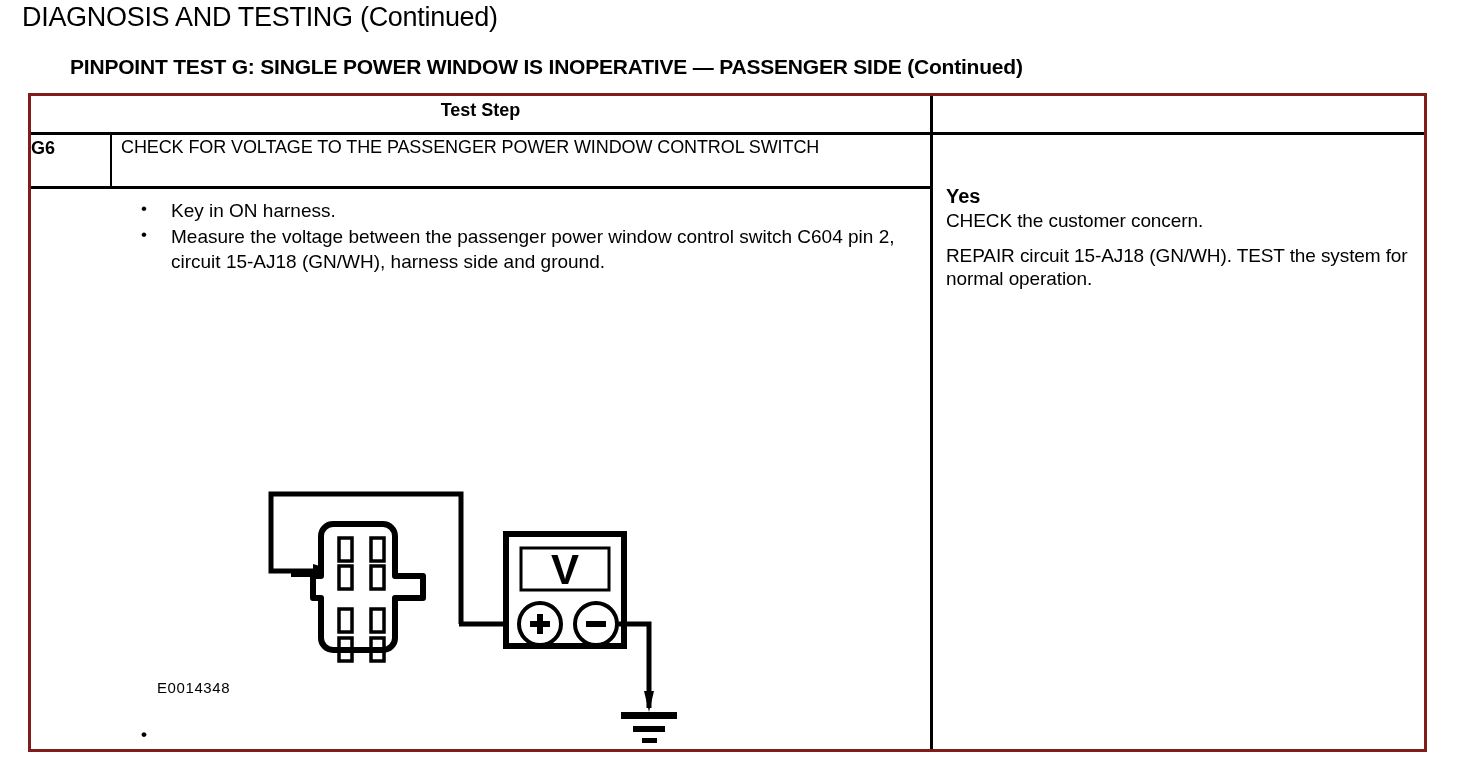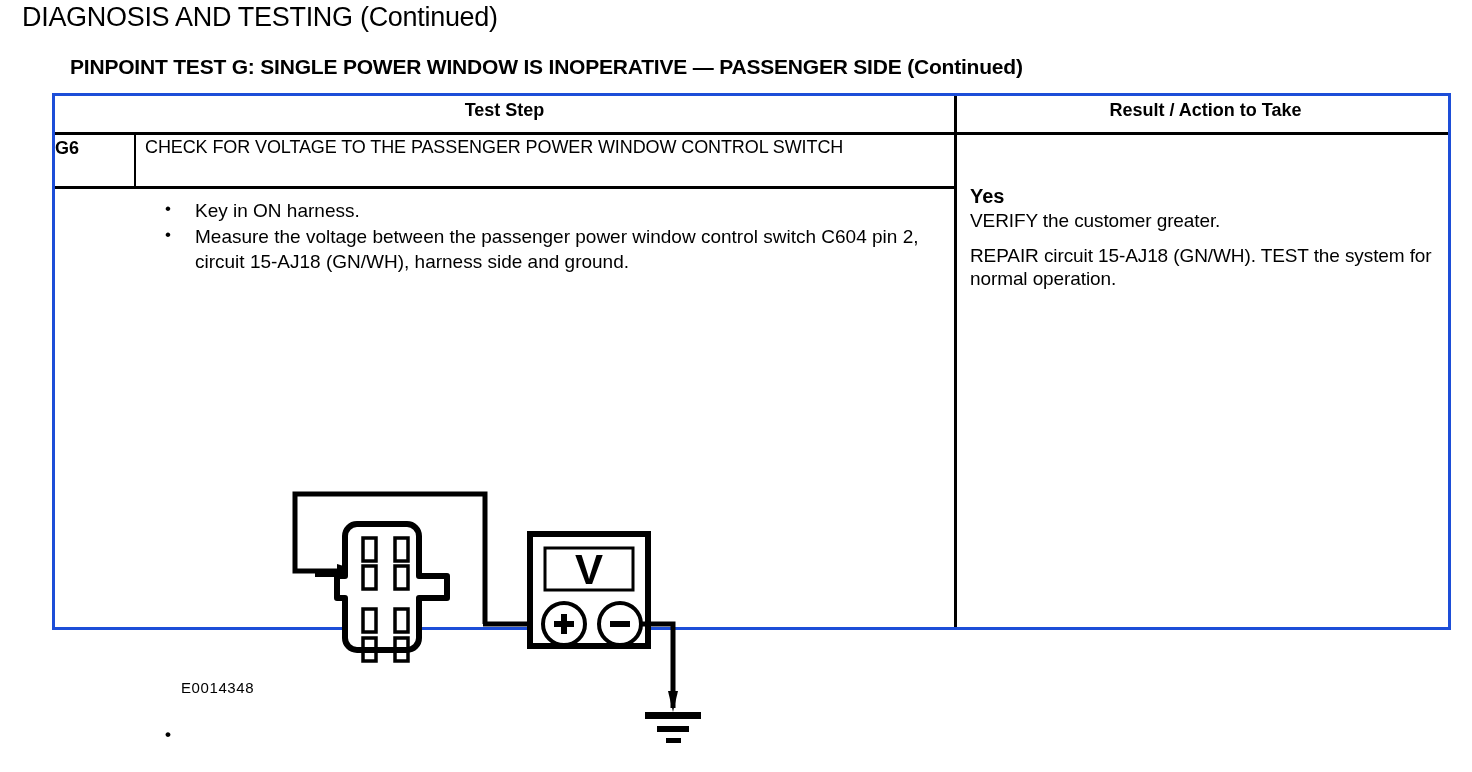--- a/index.html
+++ b/index.html
@@ -35,24 +35,23 @@
     letter-spacing: -0.2px;
     white-space: nowrap;
   }
 
   
   #test-table {
     position: absolute;
     left: 28px;
     top: 93px;
     width: 1399px;
-    height: 537px;
-    border: 3px solid #1d4ed8;
+    height: 659px;
+    border: 3px solid #7f1d1d;
     box-sizing: border-box;
-    margin-left: 24px;
   }
   .col-divider {
     position: absolute;
     left: 899px;
     top: 0;
     width: 3px;
     height: 100%;
     background: #000;
   }
   .hdr-row-line {
@@ -199,21 +198,20 @@
 <div id="section-subtitle">PINPOINT TEST  G: SINGLE POWER WINDOW IS INOPERATIVE — PASSENGER SIDE (Continued)</div>
 
 <div id="test-table">
 
   <div class="col-divider"></div>
   <div class="hdr-row-line"></div>
   <div class="g6-row-line"></div>
   <div class="g6-cell-divider"></div>
 
   <div class="hdr" id="hdr-test-step">Test Step</div>
-  <div class="hdr" id="hdr-result">Result / Action to Take</div>
 
   <div id="step-id">G6</div>
   <div id="step-title">CHECK FOR VOLTAGE TO THE PASSENGER POWER WINDOW CONTROL SWITCH</div>
 
   <div id="instructions">
     <div class="instr-item">
       <span class="bullet">•</span>
       <span>Key in ON harness.</span>
     </div>
     <div class="instr-item">
@@ -285,20 +283,20 @@
 
   <div id="question-row">
     <div class="q-item">
       <span class="bullet">•</span>
     </div>
   </div>
 
   <div id="results">
     <div class="result-block">
       <div class="result-label">Yes</div>
-      <div class="result-text">VERIFY the customer greater.</div>
+      <div class="result-text">CHECK the customer concern.</div>
     </div>
     <div class="result-block">
       <div class="result-text">REPAIR circuit 15-AJ18 (GN/WH). TEST the system for normal operation.</div>
     </div>
   </div>
 
 </div>
 
 </body></html>

